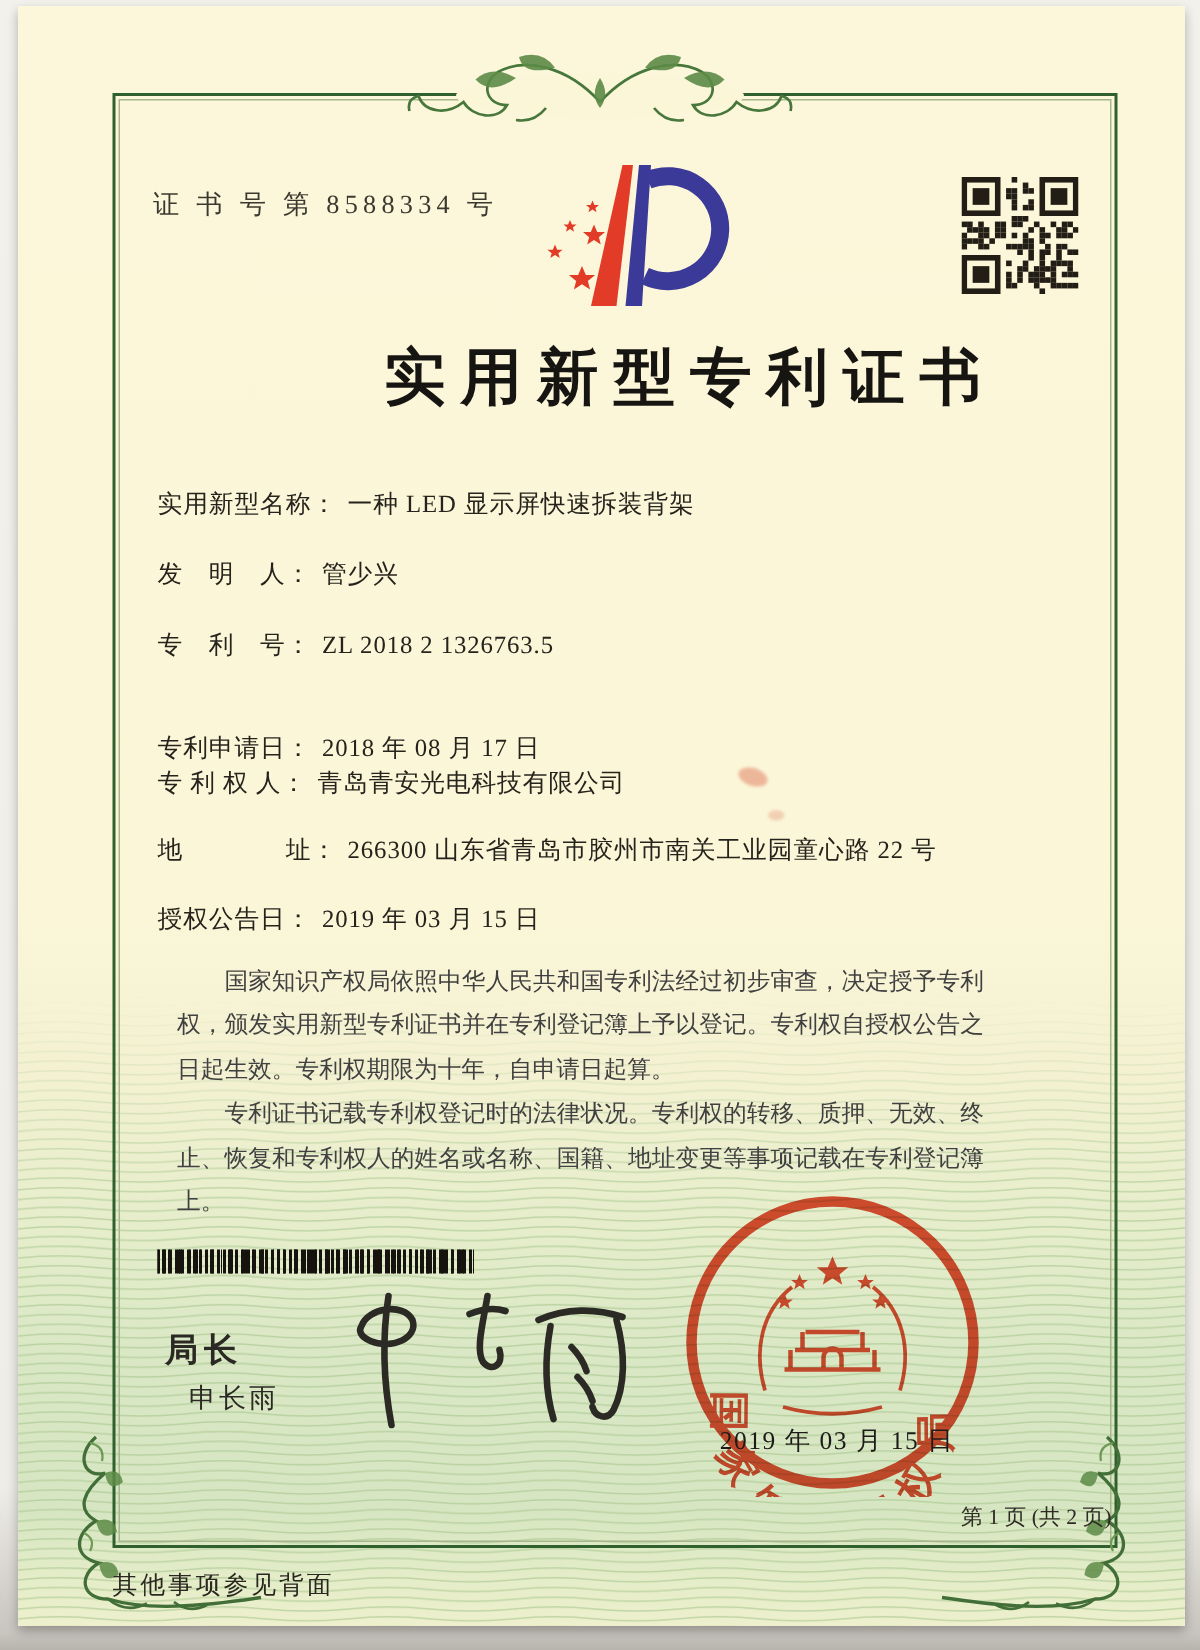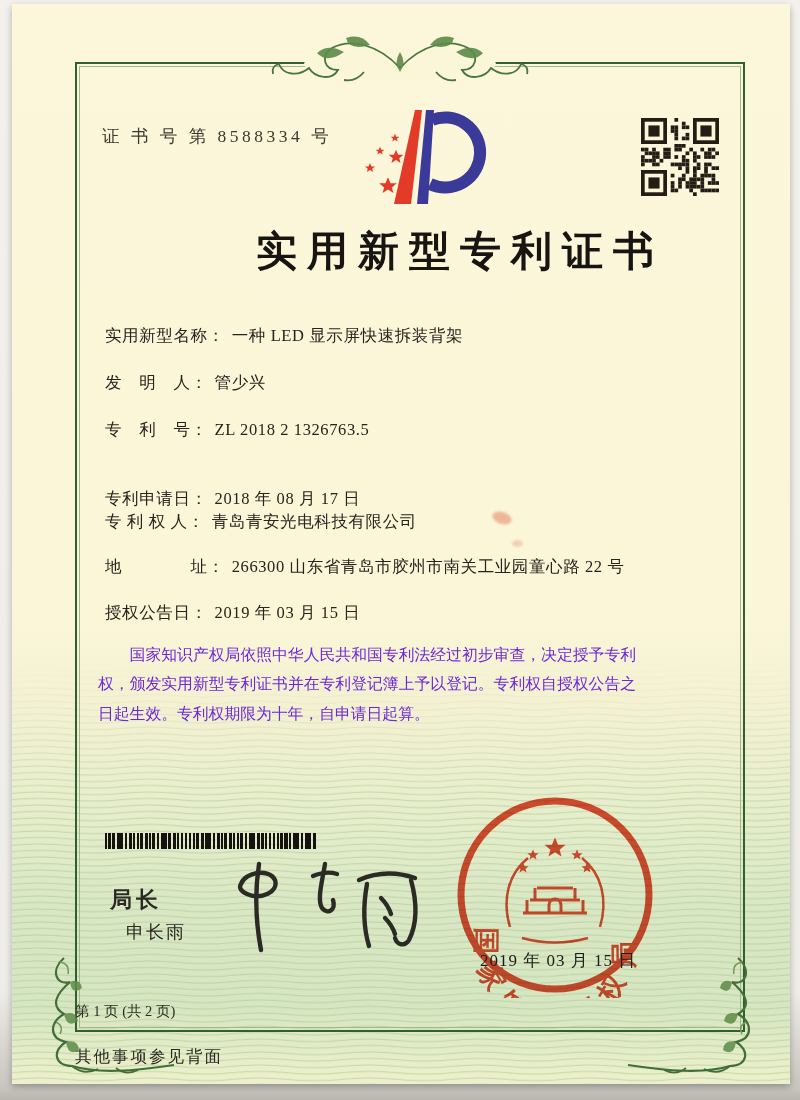--- a/index.html
+++ b/index.html
@@ -16,35 +16,35 @@
     border:2.5px solid #31602f;}
   .frame .inner{position:absolute;left:2px;top:2px;right:2px;bottom:2px;
     border:1px solid #a7b58c;}
   .txt{position:absolute;color:#28251f;white-space:nowrap;}
   .certno{left:102px;top:108px;font-size:17.5px;letter-spacing:3.5px;color:#3b382f;margin-top:16px;}
   .title{left:75px;top:224px;width:770px;text-align:center;font-size:41px;font-weight:bold;
     letter-spacing:10px;color:#171512;white-space:nowrap;}
   .row{position:absolute;left:105px;font-size:16.5px;color:#26231d;white-space:nowrap;letter-spacing:.6px;}
   .fvalue{margin-left:7px;}
   .grant2{position:absolute;left:310px;top:0;}
-  .bodytext{position:absolute;left:98px;top:640px;width:538px;font-size:15.8px;
-    line-height:1.86;color:#6d28d9;text-align:justify;}
+  .bodytext{position:absolute;left:118px;top:640px;width:538px;font-size:15.8px;
+    line-height:1.86;color:#404040;text-align:justify;}
   .bodytext p{margin:0;text-indent:2em;}
   .barcode{position:absolute;left:105px;top:833px;width:211px;height:16px;
     background:
       repeating-linear-gradient(90deg,#16130e 0 2px,transparent 2px 4px),
       repeating-linear-gradient(90deg,transparent 0 3px,#16130e 3px 5px,transparent 5px 11px),
       repeating-linear-gradient(90deg,#16130e 0 1px,transparent 1px 7px);}
   .sigtitle{left:110px;top:885px;font-size:22px;letter-spacing:4px;color:#2b2923;font-weight:bold;}
   .signame{left:126px;top:920px;font-size:18px;letter-spacing:2px;color:#2b2923;}
   .signature{position:absolute;left:225px;top:850px;}
   .seal{position:absolute;left:452px;top:792px;mix-blend-mode:multiply;opacity:.95;}
   .sealdate{left:468px;top:949px;width:180px;text-align:center;font-size:17px;
     color:#1d1b17;letter-spacing:1px;z-index:6;}
-  .pageno{left:75px;top:1002px;width:666px;text-align:left;font-size:14.5px;color:#2e2b24;}
+  .pageno{left:75px;top:1002px;width:666px;text-align:right;font-size:14.5px;color:#2e2b24;}
   .note{left:75px;top:1046px;width:666px;font-size:16.5px;color:#2a2720;letter-spacing:2px;}
   .qr{position:absolute;left:641px;top:118px;}
   .logo{position:absolute;left:338px;top:98px;}
   .ornament-top{position:absolute;left:240px;top:26px;}
   .flourish-bl{position:absolute;left:46px;top:952px;}
   .flourish-br{position:absolute;left:626px;top:952px;transform:scaleX(-1);}
   .smudge1{position:absolute;left:492px;top:512px;width:20px;height:12px;border-radius:50%;
     background:#dd6a4e;opacity:.45;filter:blur(1.2px);transform:rotate(18deg);}
   .smudge2{position:absolute;left:512px;top:540px;width:11px;height:7px;border-radius:50%;
     background:#dd7a5e;opacity:.3;filter:blur(1.2px);}
@@ -267,20 +267,21 @@
 </div>
 <div class="row" style="top:602px;width:540px">
   <span class="flabel">授权公告日：</span><span class="fvalue">2019 年 03 月 15 日</span>
 </div>
 
 <div class="smudge1"></div>
 <div class="smudge2"></div>
 
 <div class="bodytext">
   <p>国家知识产权局依照中华人民共和国专利法经过初步审查，决定授予专利权，颁发实用新型专利证书并在专利登记簿上予以登记。专利权自授权公告之日起生效。专利权期限为十年，自申请日起算。</p>
+  <p>专利证书记载专利权登记时的法律状况。专利权的转移、质押、无效、终止、恢复和专利权人的姓名或名称、国籍、地址变更等事项记载在专利登记簿上。</p>
 </div>
 
 <div class="barcode"></div>
 
 <div class="txt sigtitle">局长</div>
 <div class="txt signame">申长雨</div>
 
 <svg class="signature" width="210" height="115" viewBox="0 0 210 115">
   <g fill="none" stroke="#2b2a24" stroke-width="4.4" stroke-linecap="round">
     <path d="M34 14 C 30 40, 30 68, 36 100"></path>

